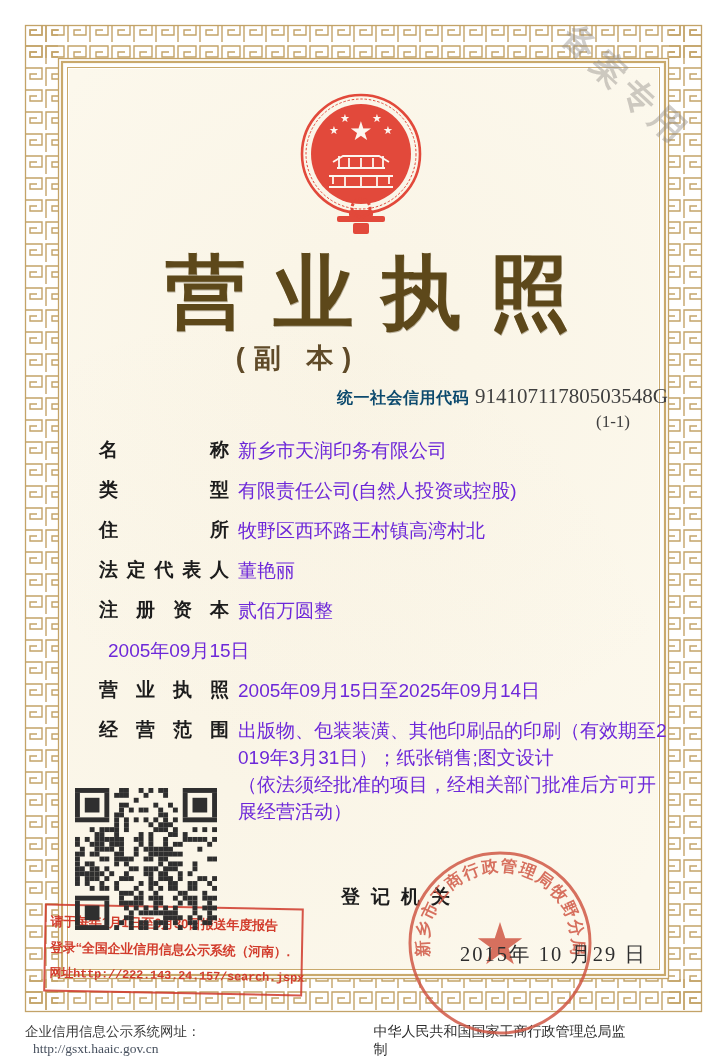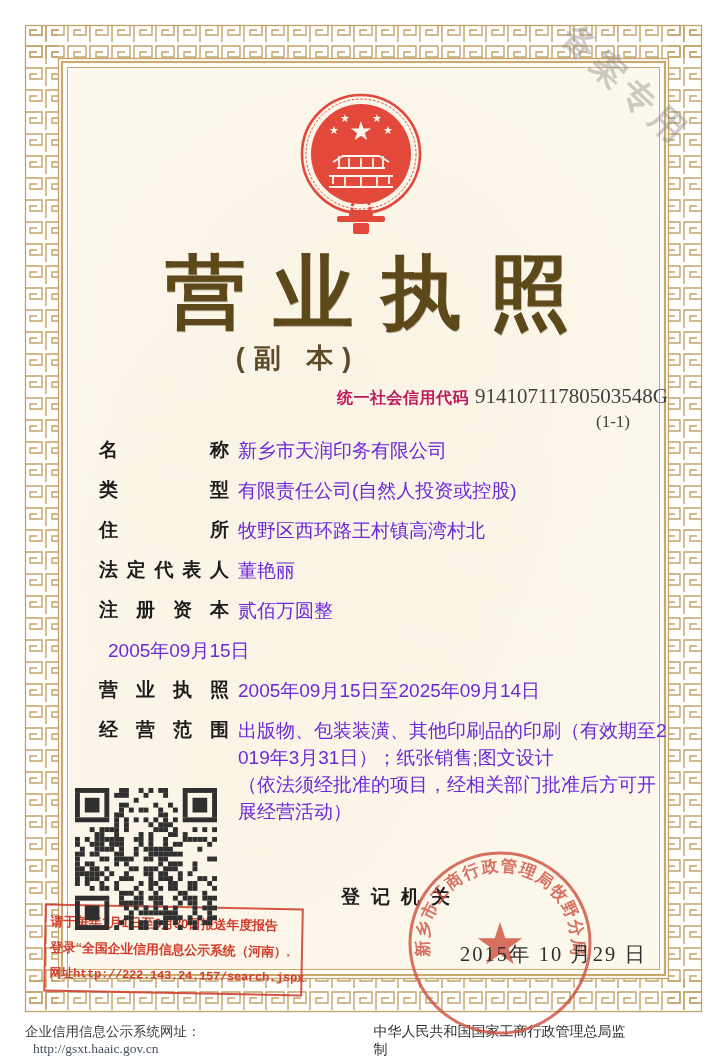--- a/index.html
+++ b/index.html
@@ -25,21 +25,21 @@
   .title{
     position:absolute;left:0;top:240px;width:727px;text-align:center;z-index:3;
     font-size:80px;font-weight:700;letter-spacing:28px;padding-left:36px;box-sizing:border-box;
     color:#5d481a;text-shadow:0.5px 0.5px 0 rgba(60,44,12,0.35);
   }
   .subtitle{
     position:absolute;left:0;top:340px;width:596px;text-align:center;z-index:3;
     font-size:27px;font-weight:600;letter-spacing:9px;color:#5f4a28;
   }
   .credit-line{position:absolute;top:384px;right:59px;z-index:3;text-align:right;white-space:nowrap;}
-  .credit-line .lbl{font-size:16px;font-weight:700;color:#be185d;letter-spacing:0.5px;}
+  .credit-line .lbl{font-size:16px;font-weight:700;color:#0c4a6e;letter-spacing:0.5px;}
   .credit-line .code{font-size:21px;color:#3f3f3f;font-family:"Liberation Serif",serif;margin-left:6px;}
   .page-no{margin-top:3px;padding-right:38px;font-size:17px;color:#3f3f3f;font-family:"Liberation Serif",serif;}
   .fields{position:absolute;left:99px;top:437px;z-index:3;}
   .field-row{display:flex;margin-bottom:13px;align-items:flex-start;}
   .field-label{
     width:130px;flex:0 0 130px;font-size:19px;font-weight:700;color:#1c1c1c;
     text-align:justify;text-align-last:justify;line-height:26px;
   }
   .field-value{
     margin-left:9px;max-width:440px;font-size:19px;color:#6d28d9;line-height:27px;

